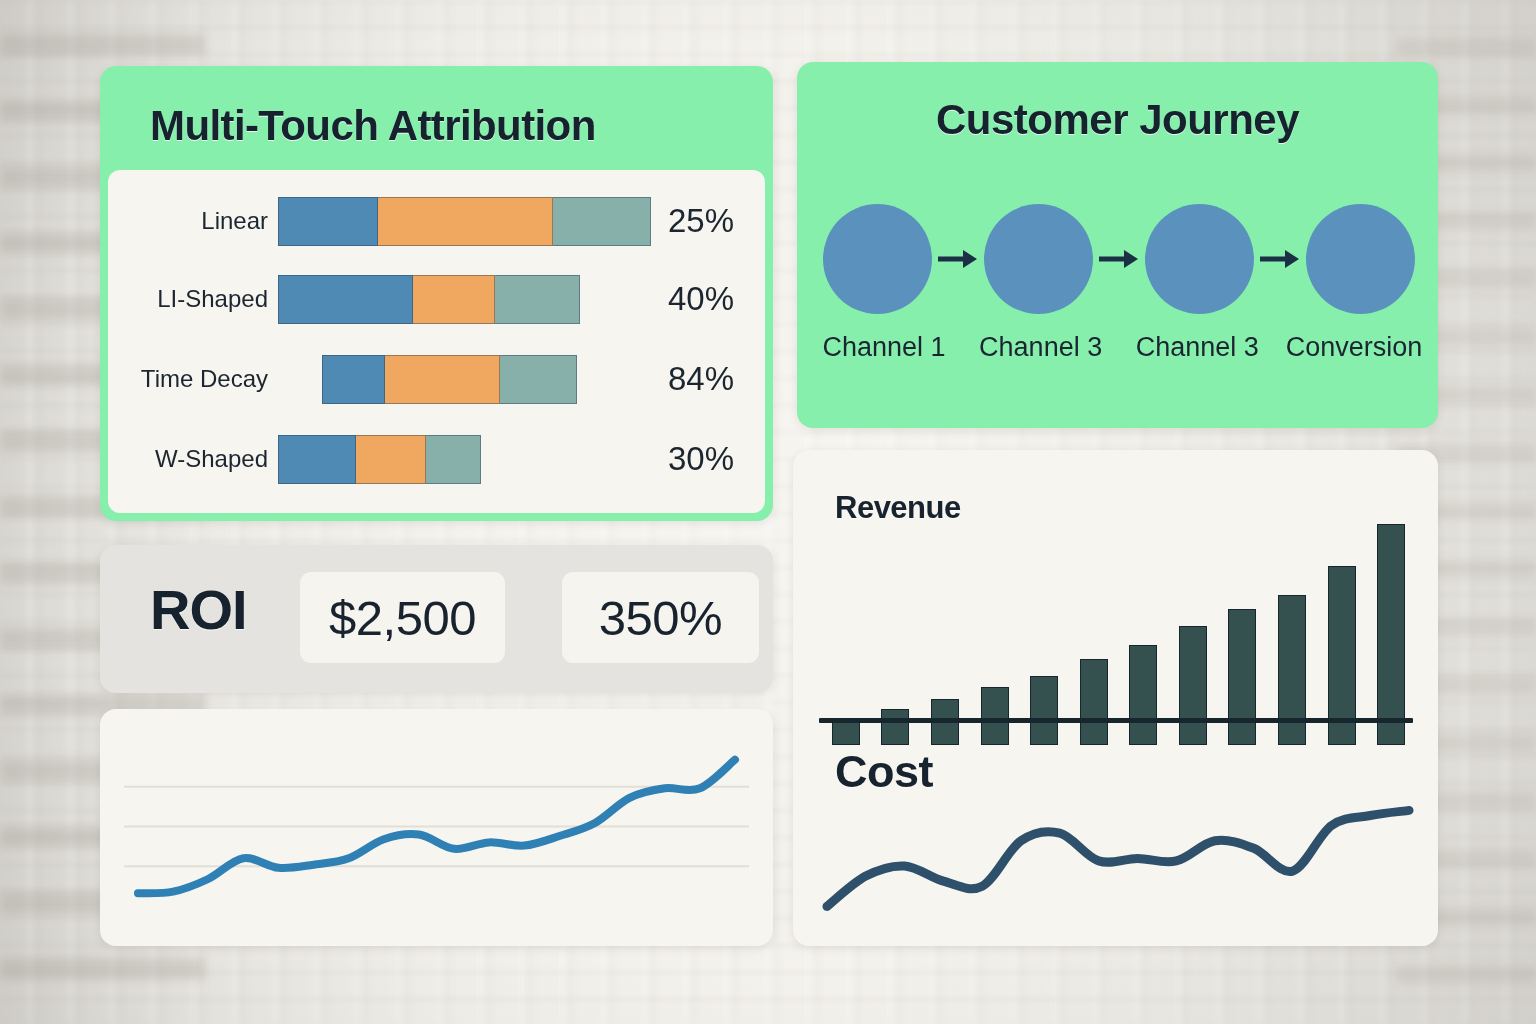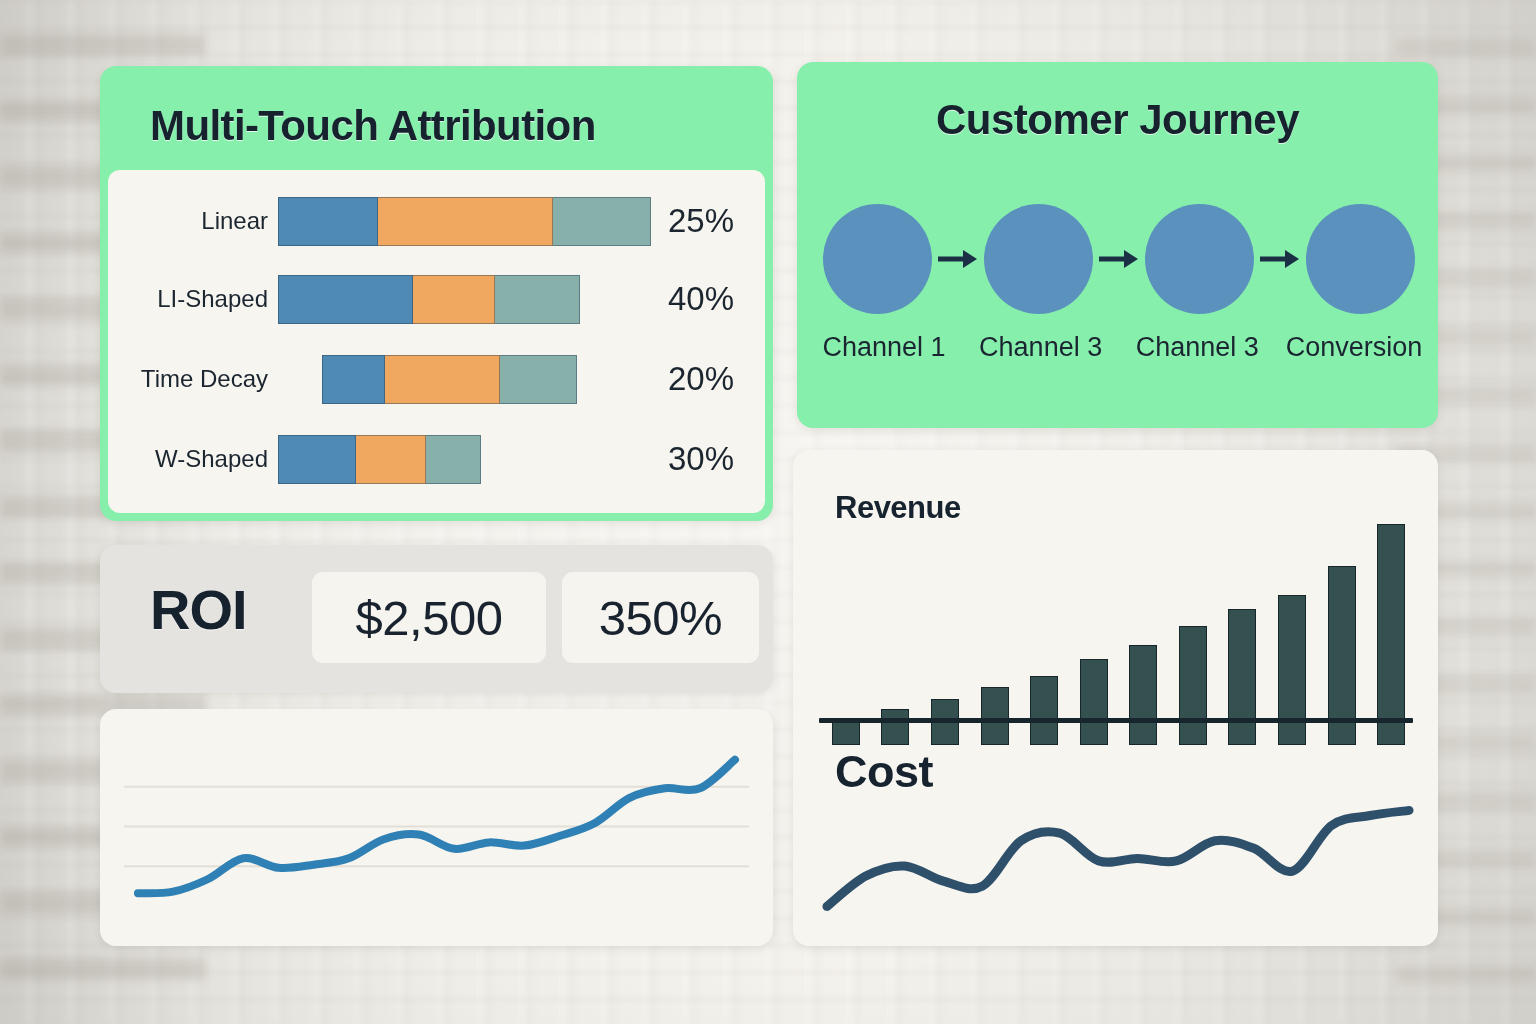--- a/index.html
+++ b/index.html
@@ -153,21 +153,21 @@
     font-size: 56px; font-weight: 700; color: #16222e;
     letter-spacing: -1px;
     text-shadow: 0 1px 0 rgba(255,255,255,.7);
   }
   .roi-card {
     position: absolute; top: 27px; height: 91px;
     background: #f6f4ee; border-radius: 11px;
     display: flex; align-items: center; justify-content: center;
     font-size: 49px; color: #18232f; letter-spacing: -0.5px;
   }
-  #roi-value-card { left: 212px; width: 234px; }
+  #roi-value-card { left: 200px; width: 205px; }
   #roi-percent-card { left: 462px; width: 197px; }
 
   
   #trend-panel {
     left: 100px; top: 709px; width: 673px; height: 237px;
     background: #f7f5ef;
   }
 
   
   #revenue-panel {
@@ -233,21 +233,21 @@
           </div>
           <div class="attr-pct">40%</div>
         </div>
         <div class="attr-row" style="top: 180px; gap: 44px;">
           <div class="attr-label">Time Decay</div>
           <div class="attr-bar">
             <div class="seg" style="width: 63px; background: rgb(78, 138, 180);"></div>
             <div class="seg" style="width: 115px; background: rgb(240, 168, 96);"></div>
             <div class="seg" style="width: 77px; background: rgb(135, 176, 171);"></div>
           </div>
-          <div class="attr-pct">20%</div>
+          <div class="attr-pct">84%</div>
         </div>
         <div class="attr-row" style="top: 260px;">
           <div class="attr-label">W-Shaped</div>
           <div class="attr-bar">
             <div class="seg" style="width: 78px; background: rgb(78, 138, 180);"></div>
             <div class="seg" style="width: 70px; background: rgb(240, 168, 96);"></div>
             <div class="seg" style="width: 55px; background: rgb(135, 176, 171);"></div>
           </div>
           <div class="attr-pct">30%</div>
         </div>

